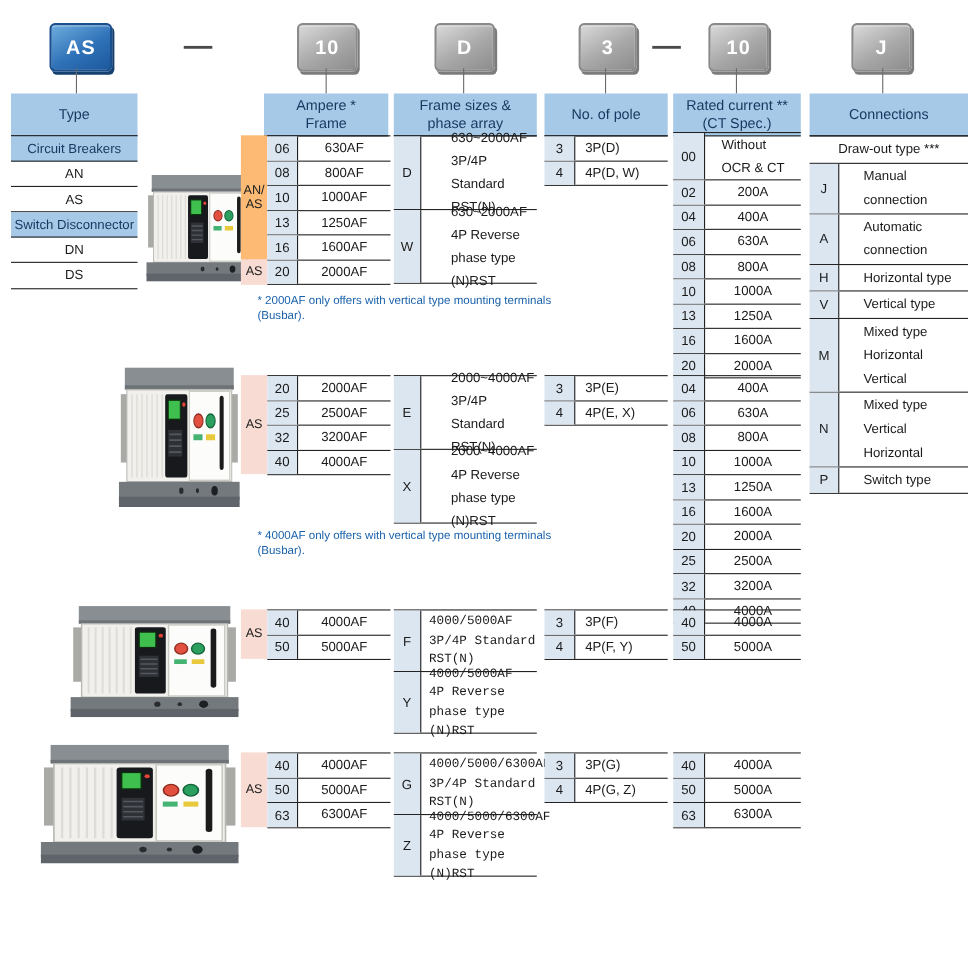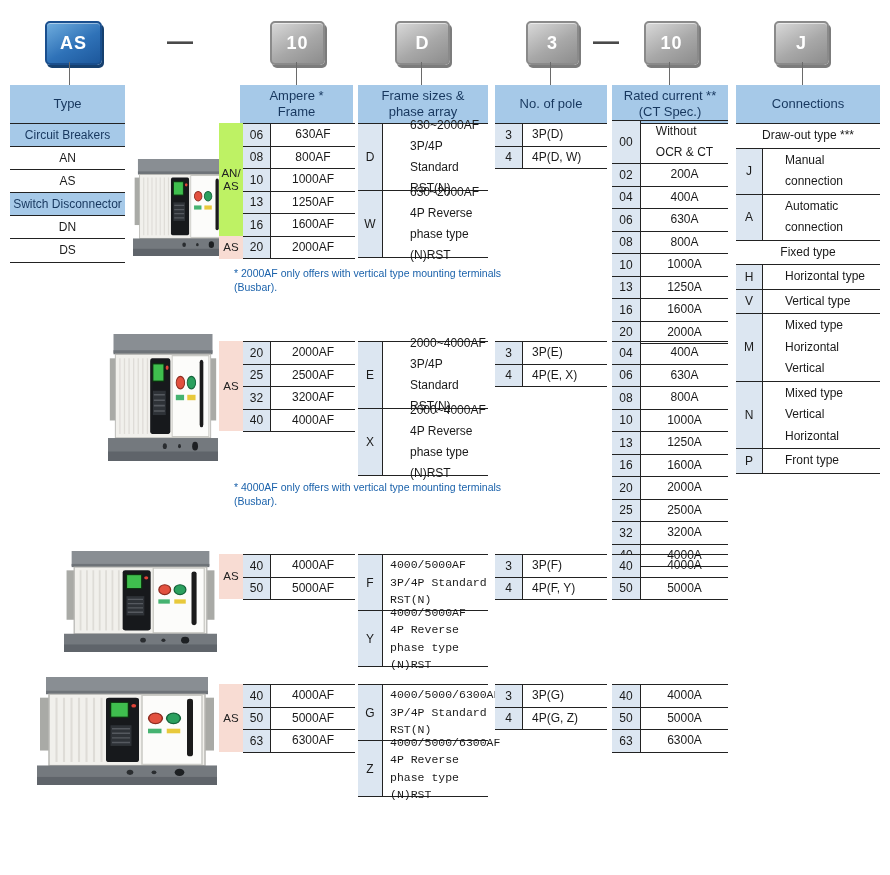--- a/index.html
+++ b/index.html
@@ -30,21 +30,21 @@
   .fr2 .trow{height:55px;}
   .fr2 .tval{padding-left:7px;line-height:17.5px;font-size:11.5px;font-family:Liberation Mono, monospace;}
   .conn .tval{padding-left:22px;line-height:21.5px;padding-top:1px;padding-bottom:1px;}
   .span .tval{justify-content:center;padding-left:0;}
   .typeTbl .trow{height:22.1px;align-items:center;justify-content:center;}
   .typeTbl .tval{justify-content:center;text-align:right;}
   .hl{background:#A6C9E8;color:#17375E;}
   
   .glabel{display:flex;align-items:center;justify-content:center;font-size:11.5px;line-height:13px;
           white-space:pre-line;text-align:center;color:#222;}
-  .lblue{background:#bef264;}
+  .lblue{background:#fdba74;}
   .lpink{background:#F8DCD3;}
   
   .fnote{color:#1B62AB;font-size:10.5px;line-height:14px;white-space:pre-line;}
   .noteline{color:#1B62AB;font-size:10.5px;line-height:15.5px;}
   .ind{padding-left:8px;}
   .ind1{padding-left:27px;}
   .ind2{padding-left:46px;}
 </style>
 </head>
 <body>
@@ -254,24 +254,20 @@
       <div class="trow">
         <div class="tcode" style="width:26px">J</div>
         <div class="tval">Manual
 connection</div>
       </div>
       <div class="trow">
         <div class="tcode" style="width:26px">A</div>
         <div class="tval">Automatic
 connection</div>
       </div>
-      <div class="trow span">
-
-        <div class="tval">Fixed type</div>
-      </div>
       <div class="trow">
         <div class="tcode" style="width:26px">H</div>
         <div class="tval">Horizontal type</div>
       </div>
       <div class="trow">
         <div class="tcode" style="width:26px">V</div>
         <div class="tval">Vertical type</div>
       </div>
       <div class="trow">
         <div class="tcode" style="width:26px">M</div>
@@ -280,21 +276,21 @@
 Vertical</div>
       </div>
       <div class="trow">
         <div class="tcode" style="width:26px">N</div>
         <div class="tval">Mixed type
 Vertical
 Horizontal</div>
       </div>
       <div class="trow">
         <div class="tcode" style="width:26px">P</div>
-        <div class="tval">Front type</div>
+        <div class="tval">Switch type</div>
       </div>
     </div>
 
   <div class="abs glabel lpink" style="left:219px;top:341px;width:24px;height:90px">AS</div>
 
   <div class="abs tbl cen" style="left:243px;top:341px;width:112px">
 
   <div class="trow">
         <div class="tcode" style="width:27px">20</div>
         <div class="tval">2000AF</div>

